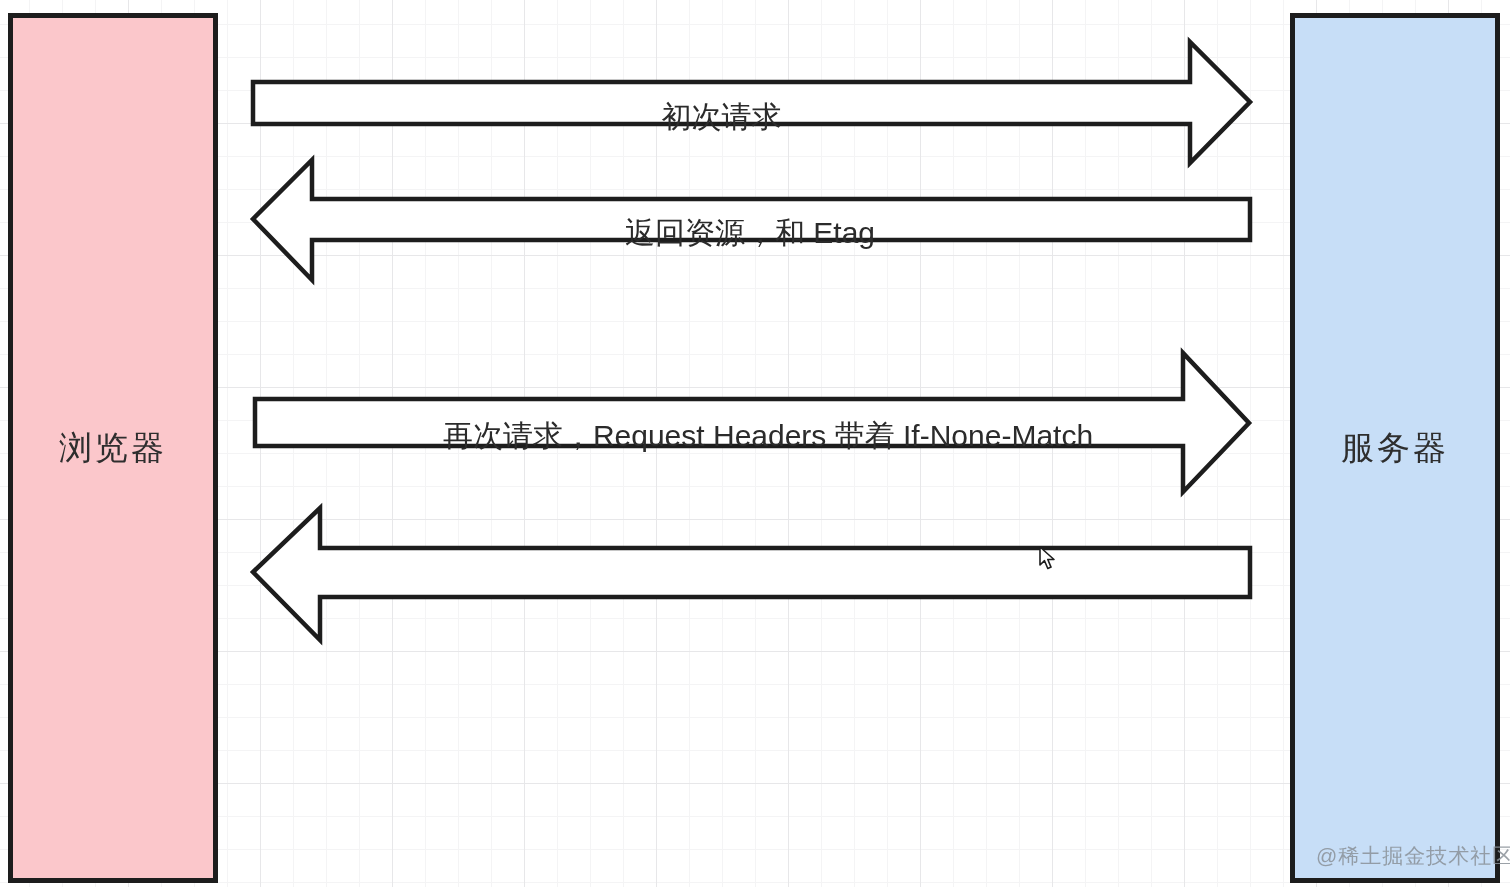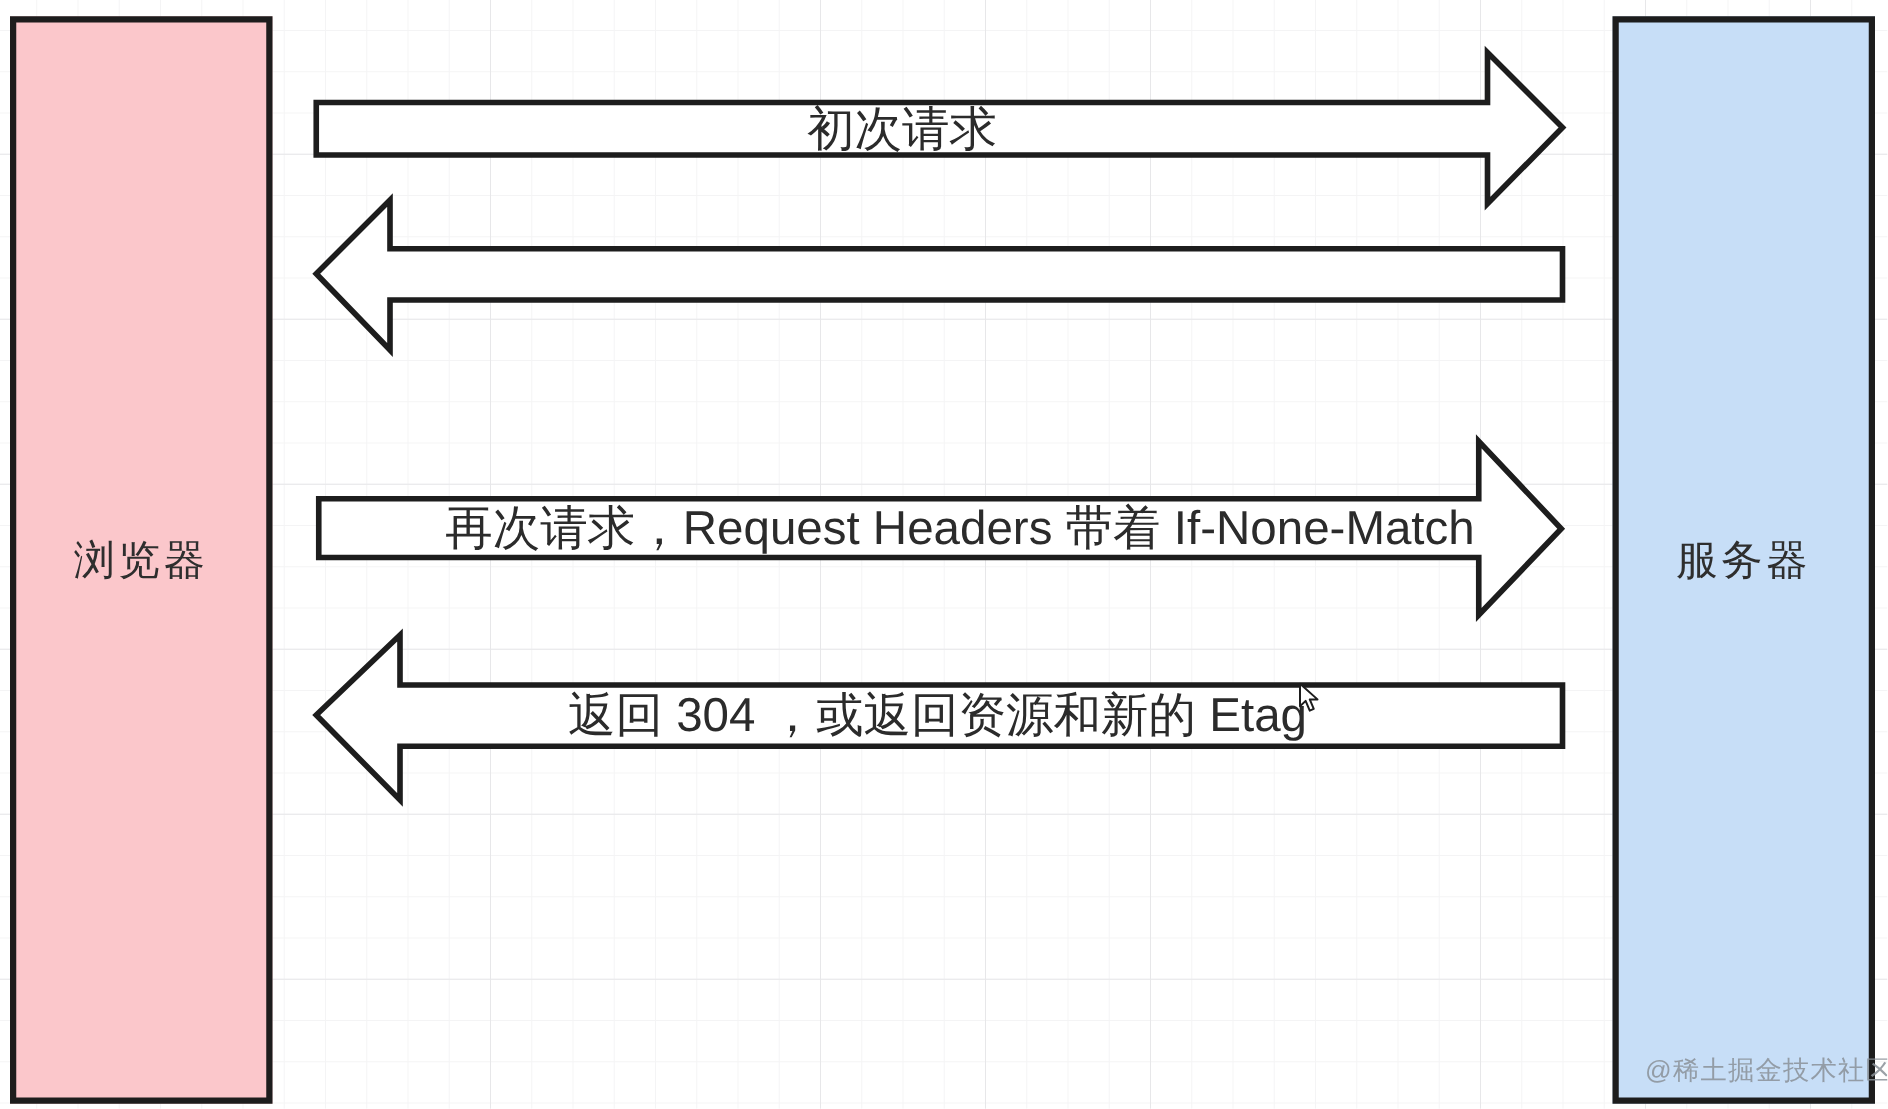--- a/index.html
+++ b/index.html
@@ -54,24 +54,25 @@
     fill: #ffffff;
     stroke: #1d1d1d;
     stroke-width: 4.5;
     stroke-linejoin: miter;
   }
   .arrow-label {
     position: absolute;
     display: flex;
     align-items: center;
     justify-content: center;
-    font-size: 38px;
+    font-size: 30px;
     color: #2b2b2b;
     font-weight: 400;
     white-space: nowrap;
+    margin-top: 14px;
   }
   .lbl-1 { left: 253px; top: 82px;  width: 937px;  height: 42px; }
   .lbl-2 { left: 270px; top: 199px; width: 960px;  height: 41px; }
   .lbl-3 { left: 273px; top: 399px; width: 990px;  height: 47px; }
   .lbl-4 { left: 250px; top: 548px; width: 1000px; height: 49px; }
 
   .watermark {
     position: absolute;
     left: 1316px;
     top: 842px;
@@ -102,22 +103,22 @@
   </div>
 
   <svg class="arrow-layer" viewBox="0 0 1510 887">
     <polygon points="253,82 1190,82 1190,42 1250,102 1190,163 1190,124 253,124"></polygon>
     <polygon points="1250,199 312,199 312,160 253,219 312,280 312,240 1250,240"></polygon>
     <polygon points="255,399 1183,399 1183,353 1249,423 1183,492 1183,446 255,446"></polygon>
     <polygon points="1250,548 320,548 320,508 253,572 320,640 320,597 1250,597"></polygon>
   </svg>
 
   <div class="arrow-label lbl-1">初次请求</div>
+  <div class="arrow-label lbl-2">返回资源，和 Etag</div>
   <div class="arrow-label lbl-3">再次请求，Request Headers 带着 If-None-Match</div>
-  <div class="arrow-label lbl-4">返回 304 ，或返回资源和新的 Etag</div>
 
   <div class="watermark">@稀土掘金技术社区</div>
 
   <svg class="cursor" viewBox="0 0 22 26">
     <polygon points="2,1 2,19 6.5,14.7 9.8,22.5 13,21.1 9.8,13.5 16,13.5" fill="#ffffff" stroke="#1d1d1d" stroke-width="1.6" stroke-linejoin="round"></polygon>
   </svg>
 
 </div>
 
 </body></html>

